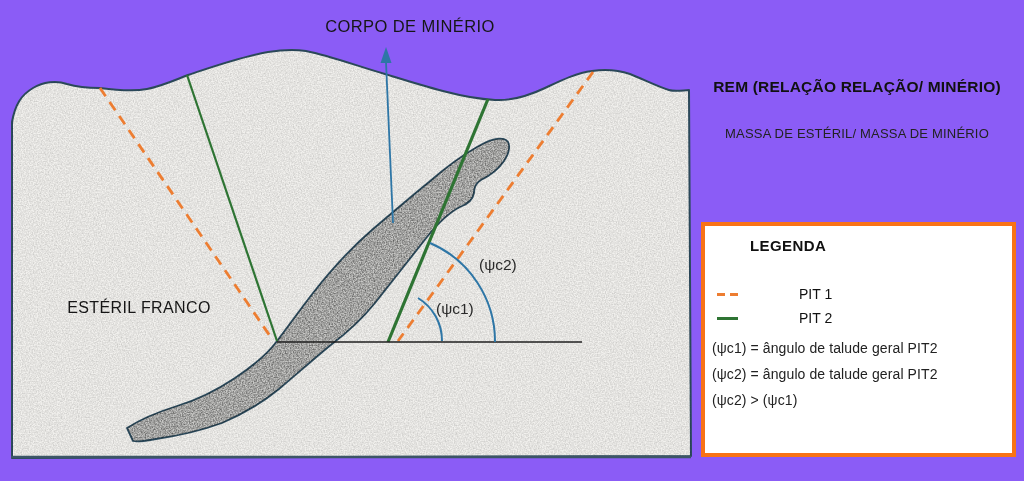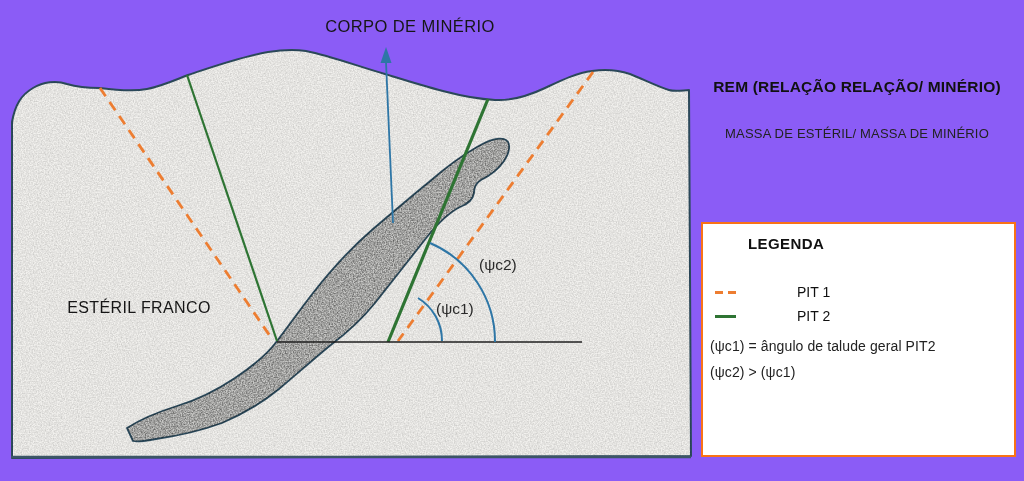--- a/index.html
+++ b/index.html
@@ -11,21 +11,21 @@
   .info-title{
     position:absolute;left:690px;top:78px;width:334px;text-align:center;
     font-size:15.5px;font-weight:bold;letter-spacing:0.2px;line-height:17px;color:#111;
   }
   .info-subtitle{
     position:absolute;left:690px;top:126px;width:334px;text-align:center;
     font-size:13px;letter-spacing:0.2px;color:#222;
   }
   .legend-box{
     position:absolute;left:701px;top:222px;width:315px;height:235px;
-    box-sizing:border-box;border:2px solid #f97316;background:#ffffff;
+    box-sizing:border-box;border:4px solid #f97316;background:#ffffff;
   }
   .legend-title{margin:11px 0 0 45px;font-size:15px;font-weight:bold;letter-spacing:0.4px;color:#111;}
   .legend-items{margin:28px 0 0 12px;}
   .legend-item{display:flex;align-items:center;height:24px;gap:44px;}
   .swatch{width:22px;margin-right:16px;display:flex;align-items:center;}
   .dash{display:inline-block;width:8px;height:3px;background:#ED7D31;margin-right:5px;}
   .dash:last-child{margin-right:0;}
   .solidline{display:inline-block;width:21px;height:3px;background:#2E7433;}
   .legend-item-label{font-size:14px;color:#111;}
   .legend-notes{margin:8px 7px 0 7px;}
@@ -106,17 +106,18 @@
       </div>
       <div class="legend-item">
         <span class="swatch">
           <span class="solidline"></span>
         </span>
         <span class="legend-item-label">PIT 2</span>
       </div>
     </div>
     <div class="legend-notes">
       <div class="legend-note">(ψc1) = ângulo de talude geral PIT2</div>
+      <div class="legend-note">(ψc2) = ângulo de talude geral PIT2</div>
       <div class="legend-note">(ψc2) &gt; (ψc1)</div>
     </div>
   </div>
 
 </div>
 
 </body></html>

